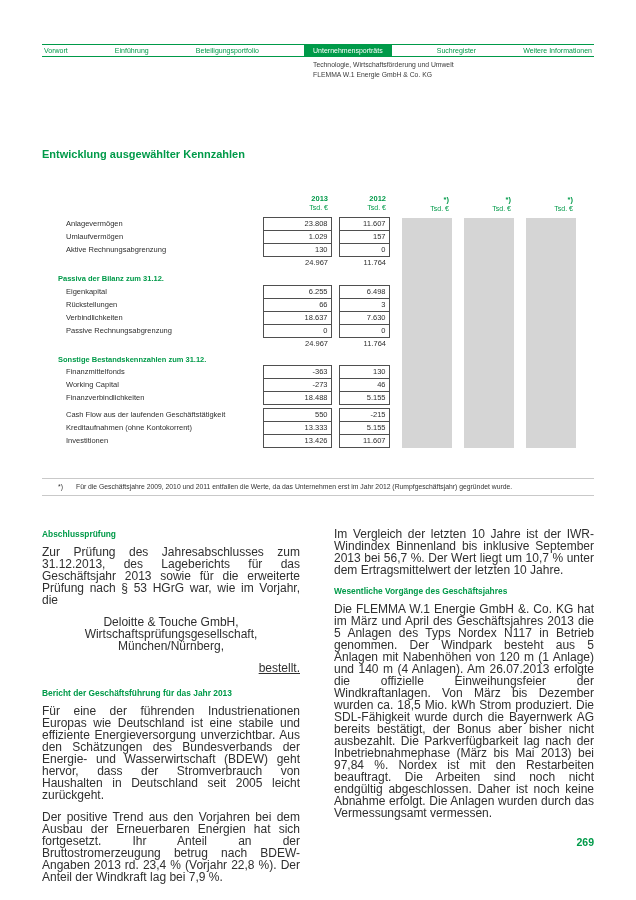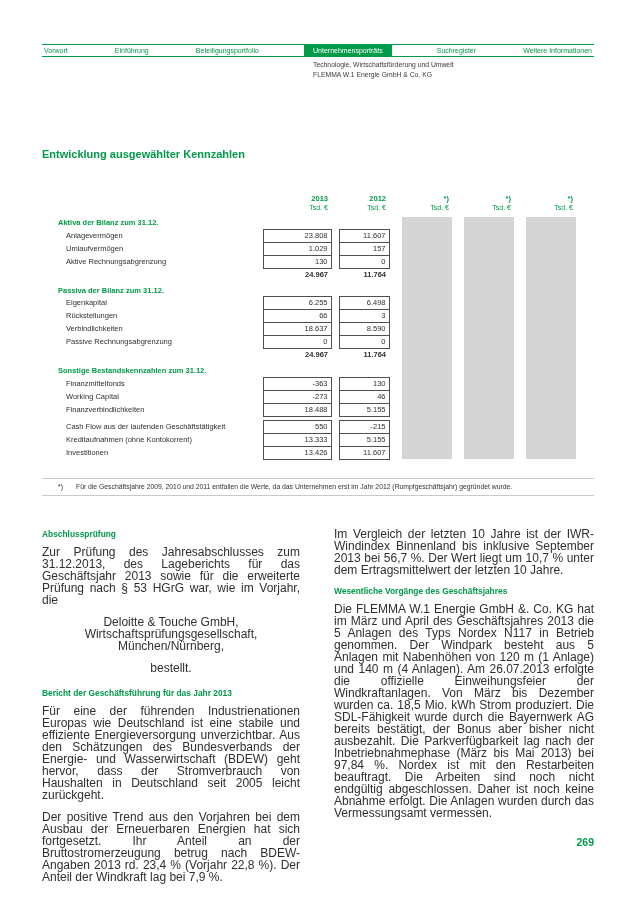--- a/index.html
+++ b/index.html
@@ -26,39 +26,39 @@
   .kennzahlen{position:absolute;left:58px;top:194px;}
   table{border-collapse:collapse;table-layout:fixed;font-size:7.5px;color:var(--ink);}
   td{padding:0;height:12px;line-height:12px;vertical-align:middle;white-space:nowrap;overflow:hidden;}
   tr.hdr td{height:auto;line-height:9px;padding-bottom:5px;vertical-align:bottom;}
   .hy{color:var(--green);font-weight:bold;font-size:7.5px;text-align:right;padding-right:3px;}
   .hu{color:var(--green);font-size:7px;text-align:right;padding-right:3px;}
   td.lbl{padding-left:8px;}
   td.sec{color:var(--green);font-weight:bold;}
   td.val{text-align:right;padding-right:3px;}
   td.box{border:1px solid #4f4f4f;}
-  td.sum{font-weight:bold;}
+  td.sum{font-weight:normal;}
   td.gray{background:var(--gray-band);}
   tr.spacer td{height:4px;line-height:4px;}
 
   
   .footnote{position:absolute;left:42px;top:478px;width:552px;
             border-top:1px solid #c9c9c9;border-bottom:1px solid #c9c9c9;
             padding:4px 0 5px 16px;font-size:6.8px;color:#333;display:flex;}
   .fn-mark{width:18px;flex:0 0 18px;}
   .fn-text{flex:1;}
 
   
   .col-left{position:absolute;left:42px;top:528px;width:258px;}
   .col-right{position:absolute;left:334px;top:528px;width:260px;}
   h3{font-size:8.4px;color:var(--green);margin:1px 0 7px 0;font-weight:bold;}
   h3.spaced{margin-top:14px;}
   p{font-size:12px;line-height:12px;color:var(--ink);margin:0 0 10px 0;text-align:justify;}
   p.centered{text-align:center;margin:2px 16px 10px 16px;}
-  p.plain{text-align:center;}
+  p.plain{text-align:right;text-decoration:underline;}
 
   .pageno{position:absolute;right:42px;top:836px;font-size:10.5px;font-weight:bold;color:var(--green);}
 </style>
 </head>
 <body>
 
 <div class="page">
 
   <div class="nav">
     <span class="nav-item">Vorwort</span>
@@ -114,32 +114,20 @@
           <div class="hu">Tsd. €</div>
         </td>
         <td></td>
         <td>
           <div class="hy">*)</div>
           <div class="hu">Tsd. €</div>
         </td>
       </tr>
 
       <tr>
-        <td class="sec">Aktiva der Bilanz zum 31.12.</td>
-        <td></td>
-            <td></td>
-            <td></td>
-            <td></td>
-        <td class="gray"></td>
-            <td></td>
-        <td class="gray"></td>
-            <td></td>
-        <td class="gray"></td>
-      </tr>
-      <tr>
         <td class="lbl">Anlagevermögen</td>
         <td class="val box">23.808</td>
             <td></td>
         <td class="val box">11.607</td>
             <td></td>
         <td class="gray"></td>
             <td></td>
         <td class="gray"></td>
             <td></td>
         <td class="gray"></td>
@@ -227,21 +215,21 @@
         <td class="gray"></td>
             <td></td>
         <td class="gray"></td>
             <td></td>
         <td class="gray"></td>
       </tr>
       <tr>
         <td class="lbl">Verbindlichkeiten</td>
         <td class="val box">18.637</td>
             <td></td>
-        <td class="val box">8.590</td>
+        <td class="val box">7.630</td>
             <td></td>
         <td class="gray"></td>
             <td></td>
         <td class="gray"></td>
             <td></td>
         <td class="gray"></td>
       </tr>
       <tr>
         <td class="lbl">Passive Rechnungsabgrenzung</td>
         <td class="val box">0</td>

